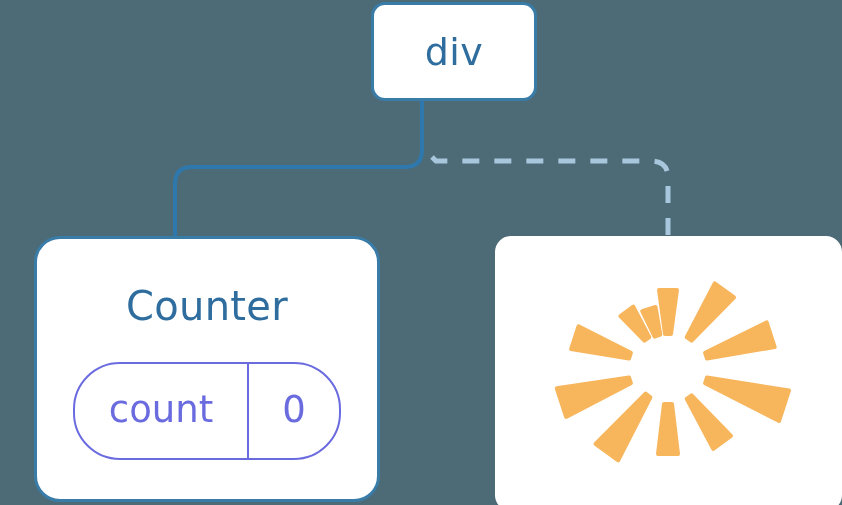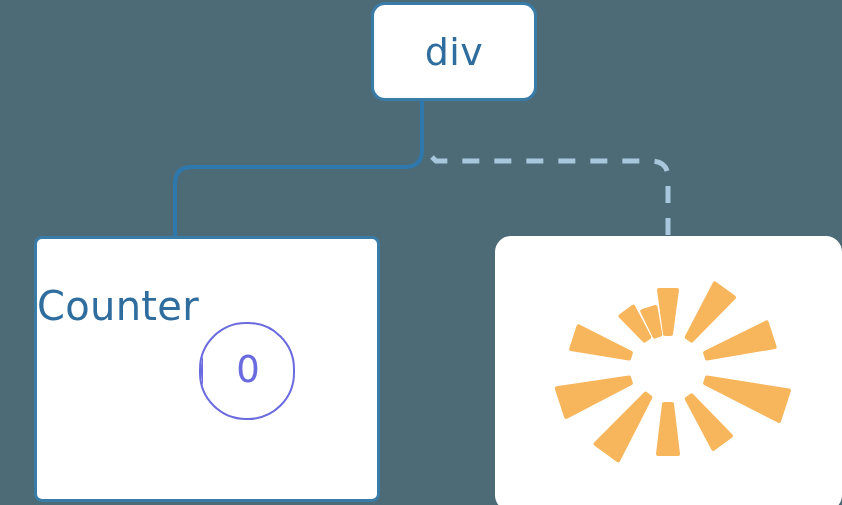--- a/index.html
+++ b/index.html
@@ -32,22 +32,22 @@
   #node-div .node-title{
     color:#2e6d9e;
     font-size:38px;
     line-height:1;
     letter-spacing:.5px;
   }
 
   
   #node-counter{
     left:1px;top:236px;width:346px;height:266px;
-    border-radius:8px;
-    display:flex;flex-direction:row;
+    border-radius:26px;
+    display:flex;flex-direction:column;align-items:center;
     padding-top:47px;
   }
   #node-counter .node-title{
     color:#2e6d9e;
     font-size:40px;
     line-height:1;
     letter-spacing:.3px;
   }
 
   
@@ -95,20 +95,21 @@
   </svg>
 
   <div class="node bordered" id="node-div">
     <span class="node-title">div</span>
   </div>
 
   <div class="node bordered" id="node-counter">
     <span class="node-title">Counter</span>
 
     <div class="state-pill">
+      <span class="pill-key">count</span>
       <span class="pill-val">0</span>
     </div>
   </div>
 
   <div class="node" id="node-sparkle">
     <svg class="burst" id="burst-svg" viewBox="0 0 347 275" width="347" height="275">
         <polygon points="182.0,54.0 164.0,54.0 170.0,98.0 176.0,98.0" fill="#f7b55c" stroke="#f7b55c" stroke-width="4" stroke-linejoin="round"></polygon>
         <polygon points="239.1,61.4 219.7,47.3 191.7,101.1 196.6,104.6" fill="#f7b55c" stroke="#f7b55c" stroke-width="4" stroke-linejoin="round"></polygon>
         <polygon points="279.7,111.0 271.7,86.3 210.1,116.8 212.0,122.5" fill="#f7b55c" stroke="#f7b55c" stroke-width="4" stroke-linejoin="round"></polygon>
         <polygon points="284.1,184.9 294.0,154.5 212.0,141.5 210.1,147.2" fill="#f7b55c" stroke="#f7b55c" stroke-width="4" stroke-linejoin="round"></polygon>

